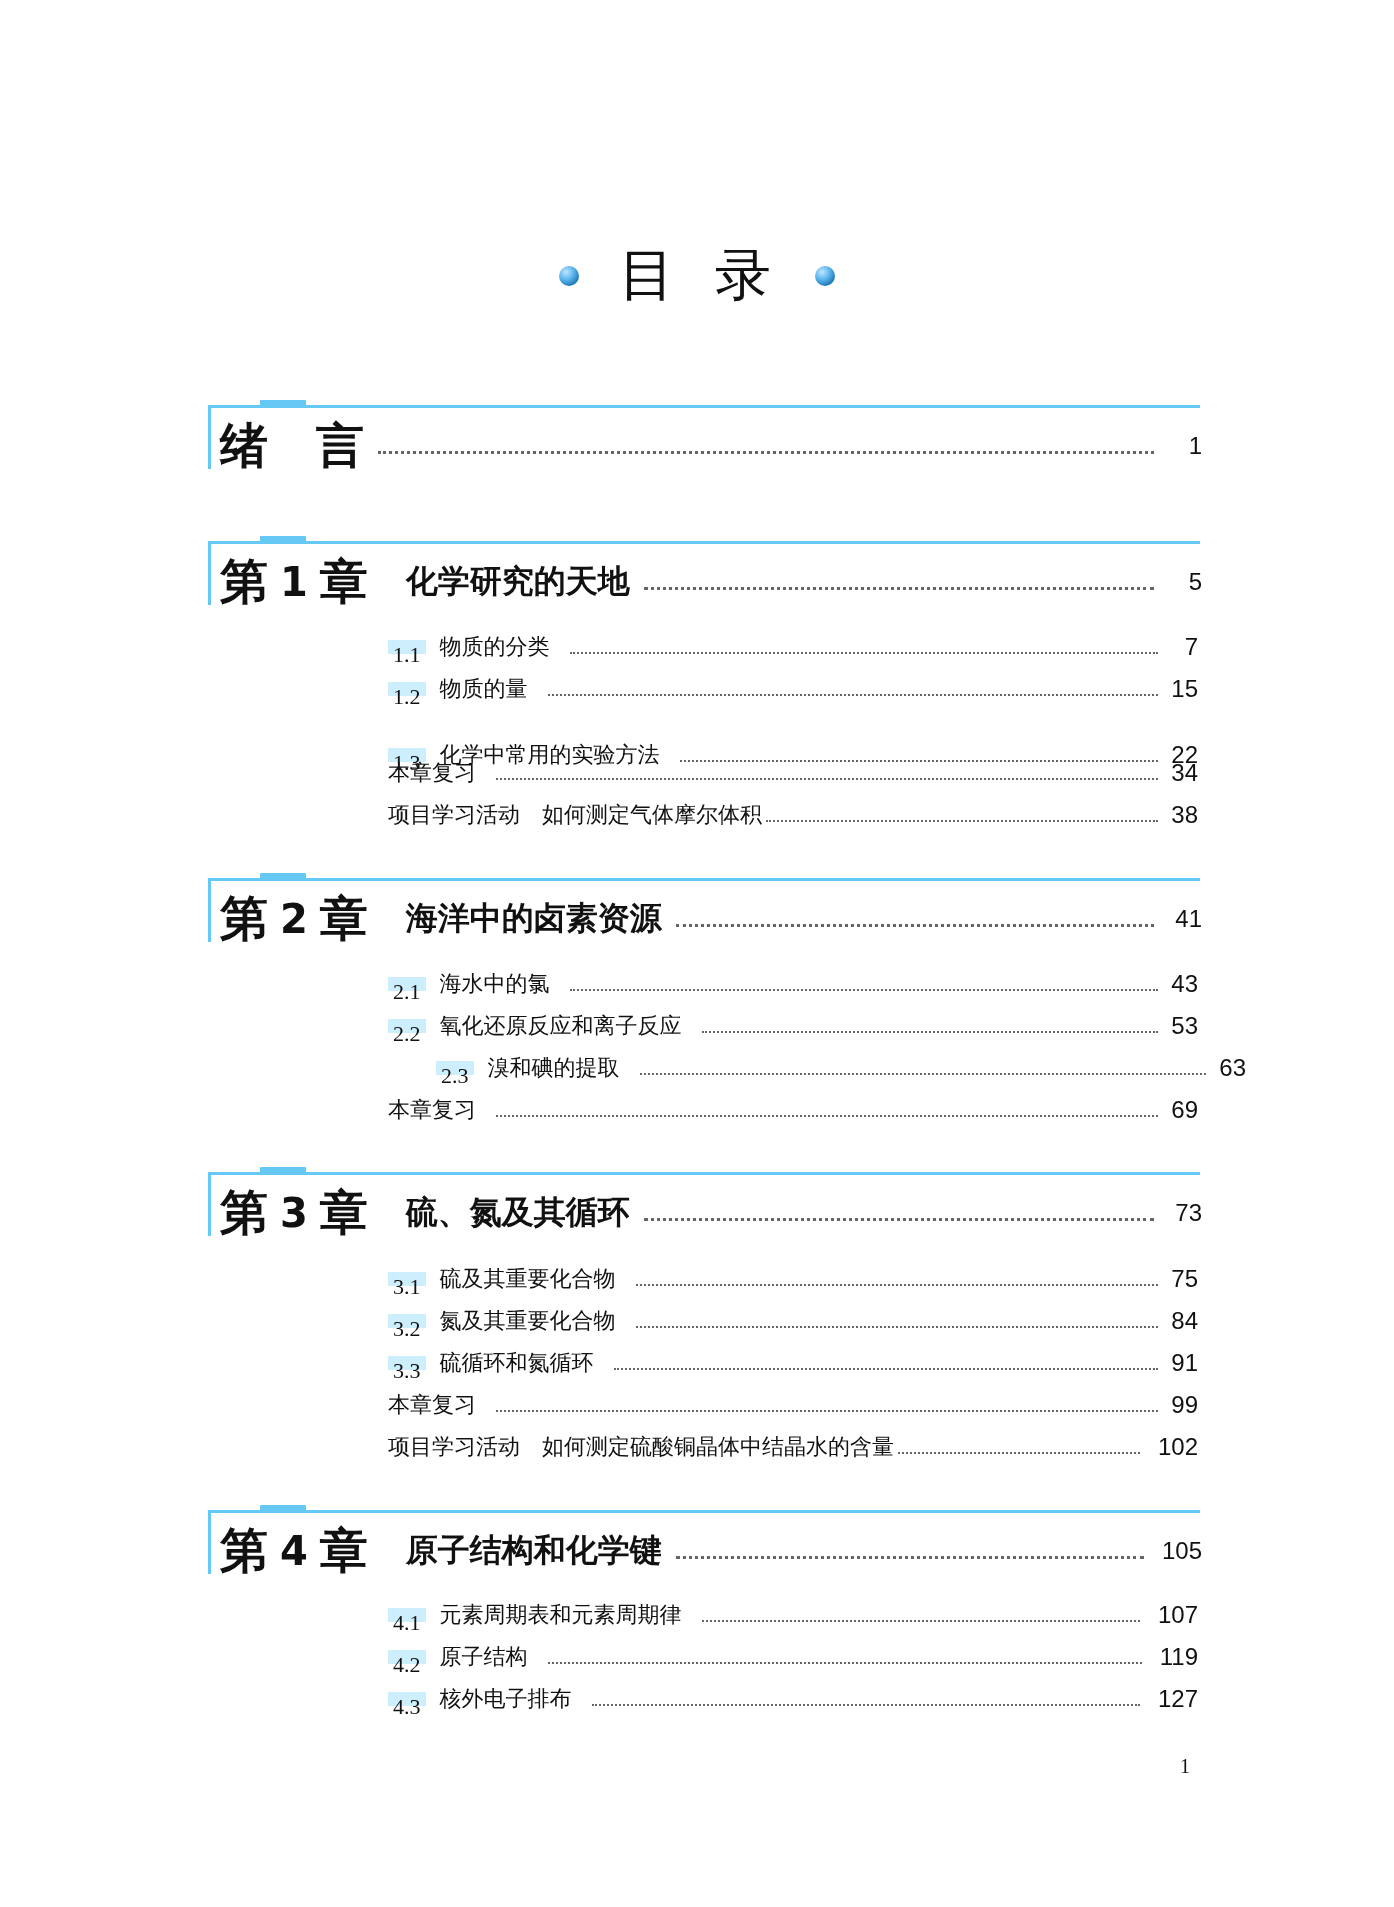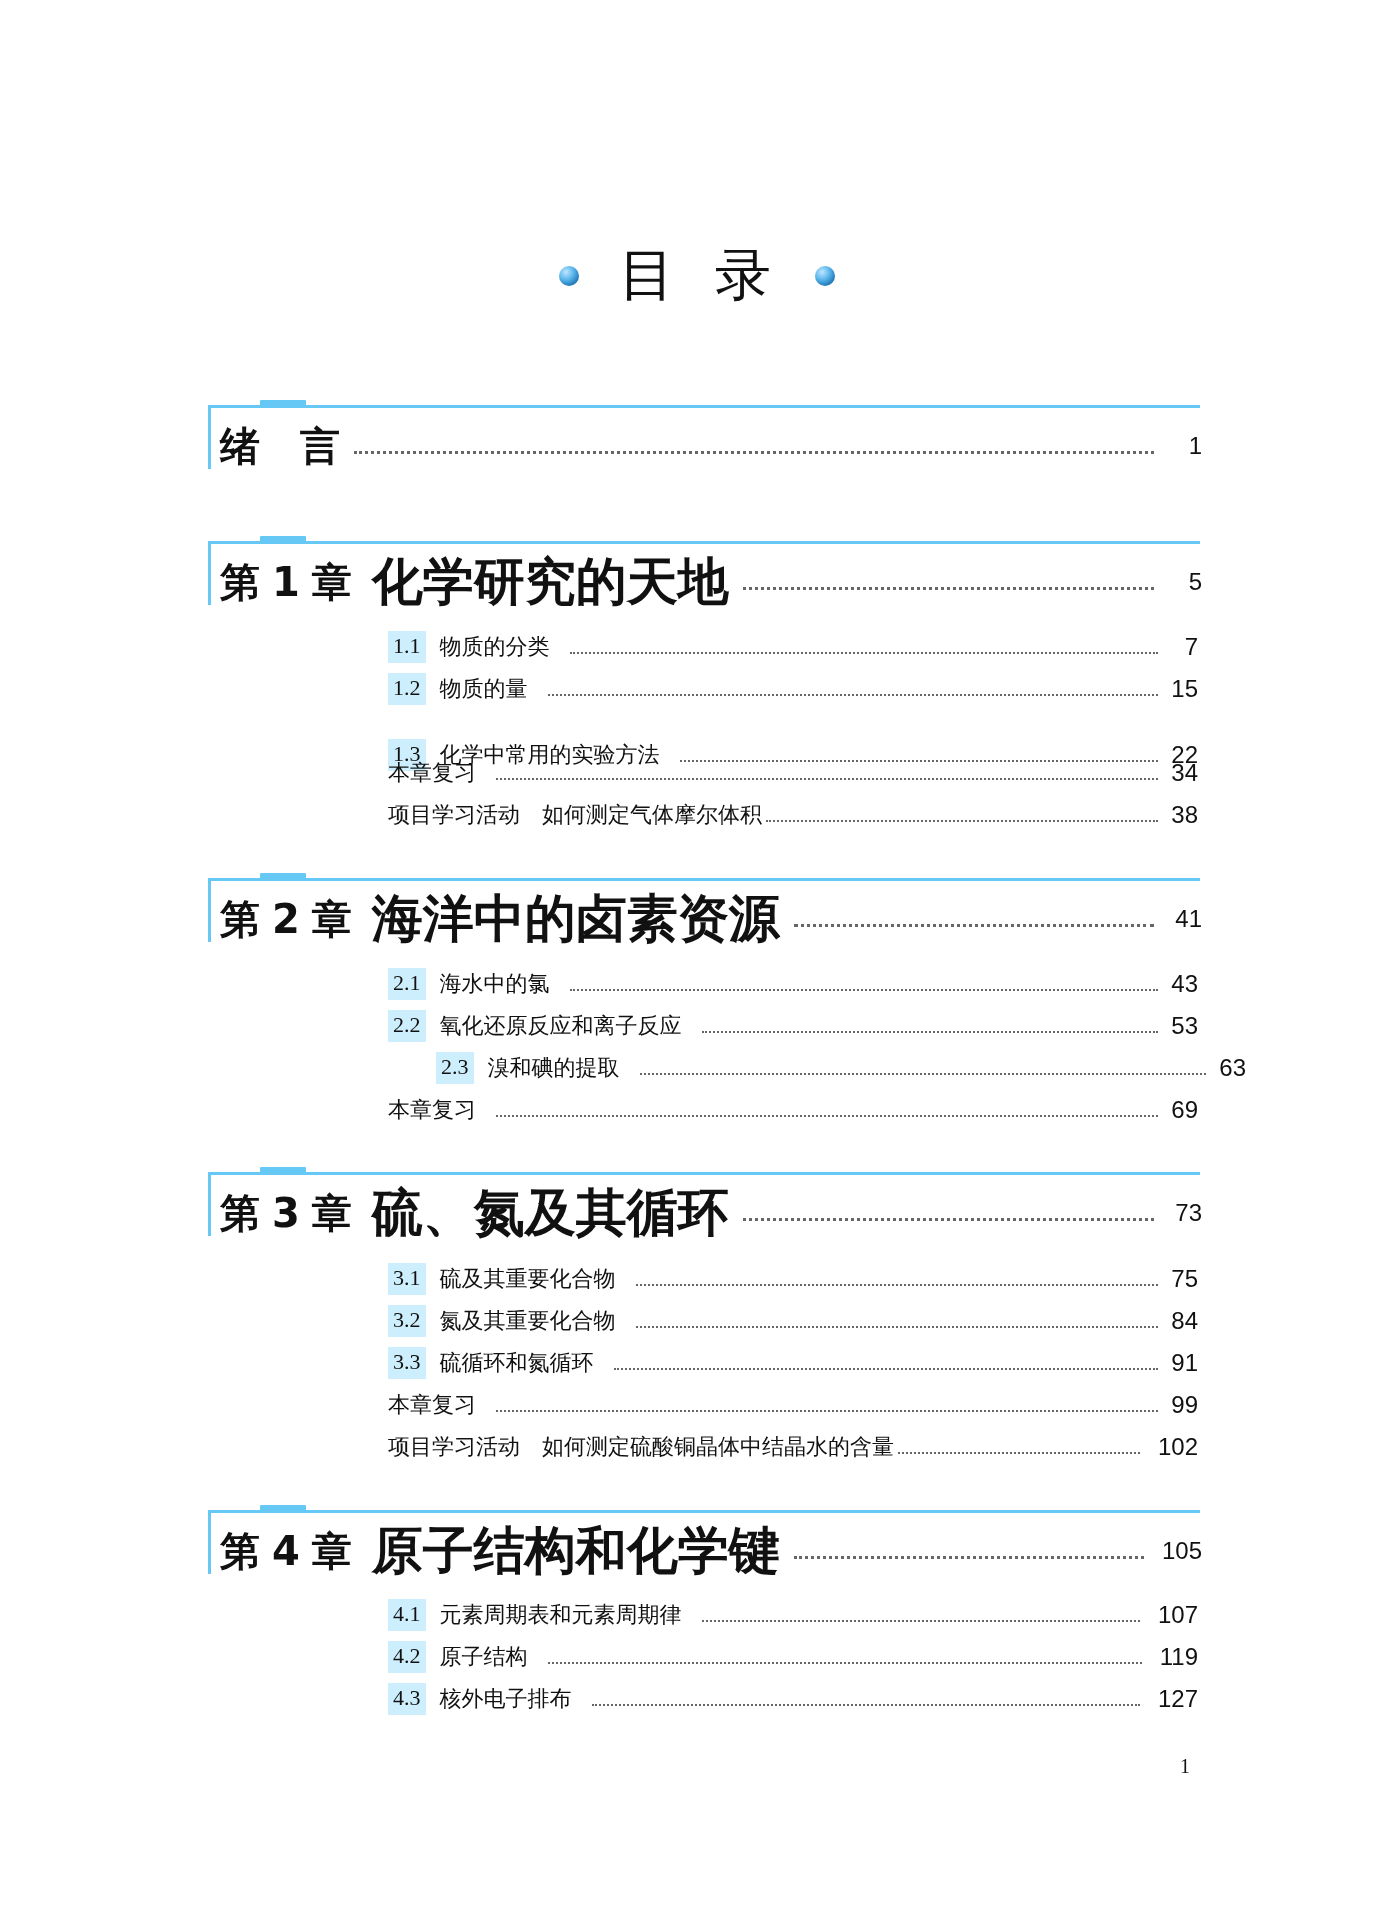--- a/index.html
+++ b/index.html
@@ -9,28 +9,28 @@
                 display: flex; justify-content: center; align-items: center; gap: 0; }
   .ball { width: 20px; height: 20px; border-radius: 50%;
           background: radial-gradient(circle at 35% 30%, #bfe6ff 0%, #5cb6ec 40%, #1e78b8 75%, #0d4a7a 100%); }
   .title-text { font-size: 56px; letter-spacing: 40px; margin: 0 4px 0 40px; font-weight: normal; }
 
   .chapter { position: absolute; left: 208px; width: 992px; }
   .chapter .topline { position: absolute; left: 0; top: 0; width: 992px; height: 3px; background: #66c8f5; }
   .chapter .tab { position: absolute; left: 52px; top: -5px; width: 46px; height: 7px; background: #66c8f5; border-radius: 1px; }
   .chapter .sideline { position: absolute; left: 0; top: 0; width: 3px; height: 64px; background: #66c8f5; }
   .ch-row { position: absolute; left: 12px; top: 16px; width: 982px; height: 50px; display: flex; align-items: center; }
-  .ch-label { font-size: 40px; font-weight: bold; white-space: nowrap; }
+  .ch-label { font-size: 48px; font-weight: bold; white-space: nowrap; }
   .ch-num { font-size: 40px; font-weight: bold; margin: 0 12px; }
-  .ch-title { font-size: 51px; font-weight: bold; margin-left: 20px; white-space: nowrap; }
+  .ch-title { font-size: 32px; font-weight: bold; margin-left: 38px; white-space: nowrap; }
   .leader { flex: 1; border-bottom: 3px dotted #666; margin: 0 14px; height: 0; transform: translateY(6px); }
   .pg { font-size: 24px; font-family: "Liberation Sans", sans-serif; min-width: 34px; text-align: right; }
 
   .sec { position: absolute; left: 388px; width: 810px; height: 34px; display: flex; align-items: center; }
-  .sec-num { background: #cdeefc; font-family: "Liberation Serif", serif; font-size: 22px; padding: 0 5px; height: 32px; line-height: 30px; margin-right: 14px; }
+  .sec-num { background: #cdeefc; font-family: "Liberation Serif", serif; font-size: 22px; padding: 0 5px; height: 14px; line-height: 30px; margin-right: 14px; }
   .sec-title { font-size: 22px; white-space: nowrap; }
   .sec .leader { border-bottom: 2px dotted #666; margin: 0 6px 0 20px; }
   .sec .pg { font-size: 24px; }
   .page-num { position: absolute; left: 1180px; top: 1755px; font-family: "Liberation Serif", serif; font-size: 20px; }
 </style>
 </head>
 <body>
 
 <div class="title-wrap">
   <span class="ball"></span>

